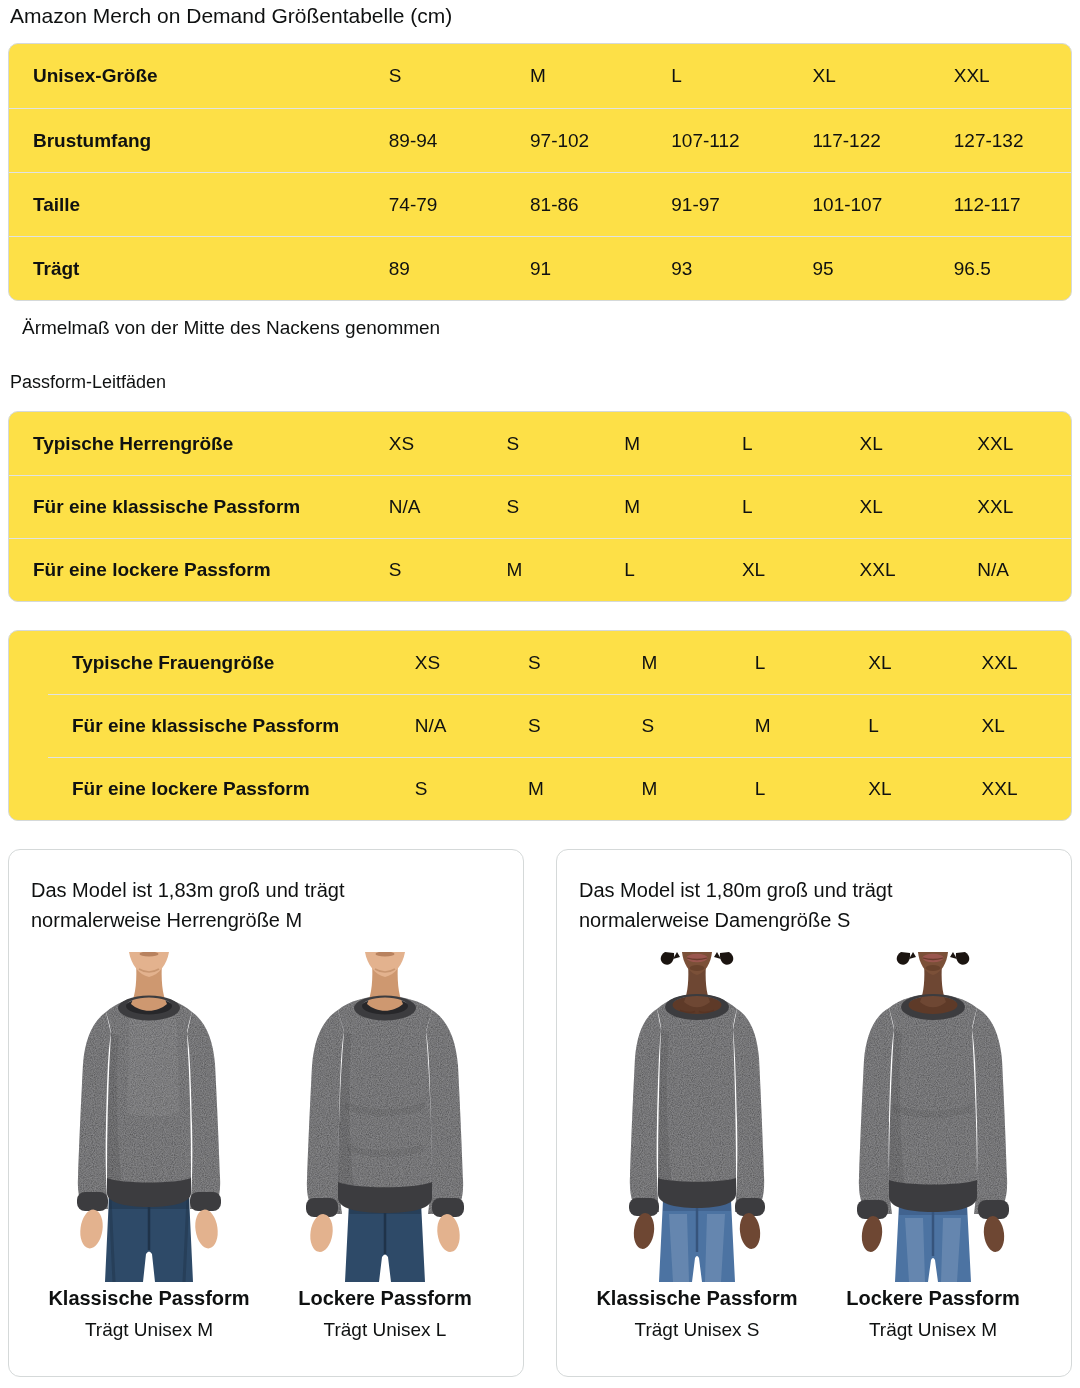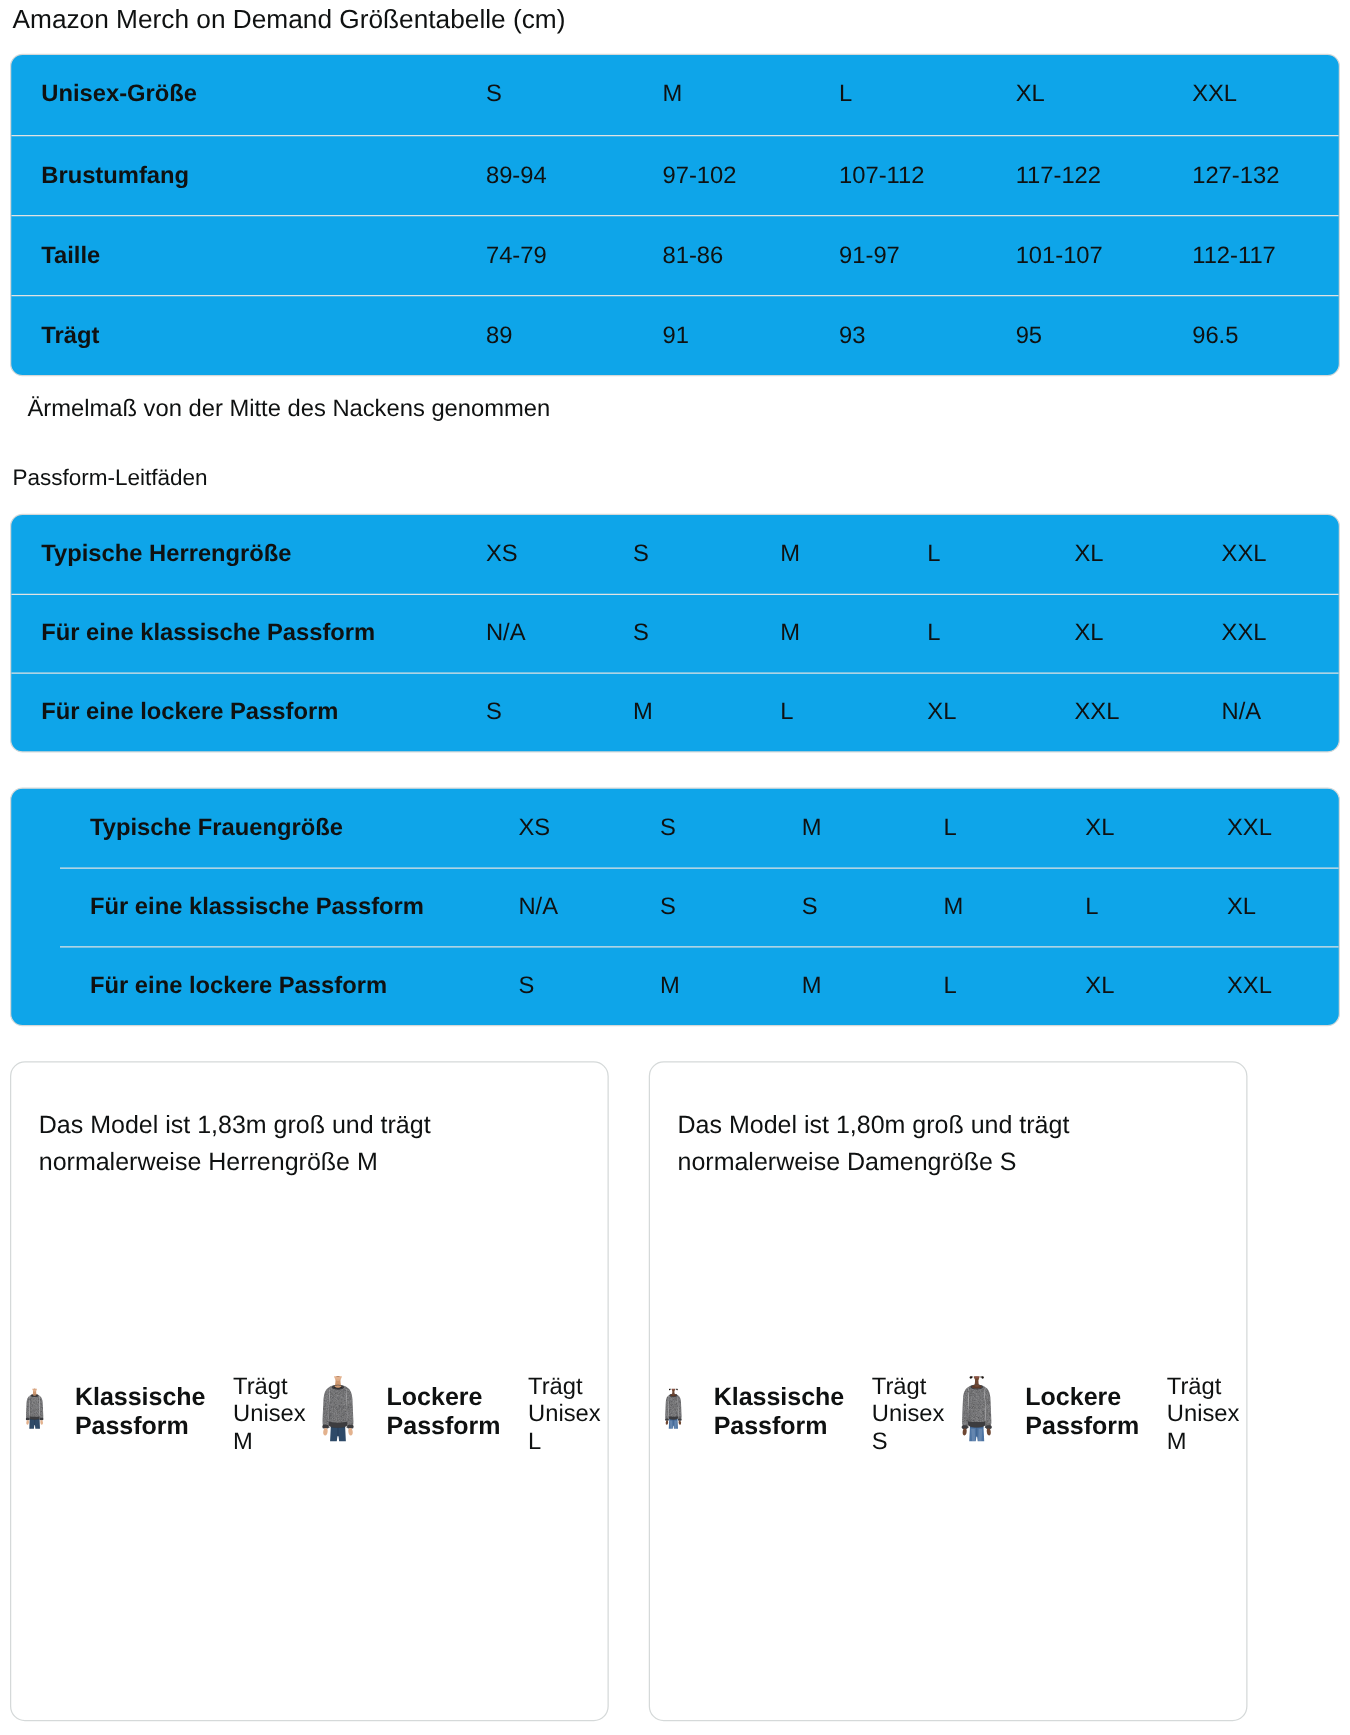--- a/index.html
+++ b/index.html
@@ -12,37 +12,37 @@
     --jeans-female:#4C73A2; --jeans-female-dark:#36547C;
   }
   *{box-sizing:border-box;}
   html,body{margin:0;padding:0;}
   body{
     width:1080px;height:1388px;overflow:hidden;background:#fff;
     font-family:"Liberation Sans","DejaVu Sans",sans-serif;color:var(--text);
   }
   .page{padding:2px 8px 0 8px;}
   .page-title{font-size:21px;font-weight:400;margin:2px 0 15px 2px;}
-  .ptable{border:1px solid var(--border);border-radius:10px;background:#0ea5e9;overflow:hidden;}
+  .ptable{border:1px solid var(--border);border-radius:10px;background:#fde047;overflow:hidden;}
   .prow{display:grid;}
   .cols5 .prow{grid-template-columns:33.5% repeat(5,1fr);}
   .cols6 .prow{grid-template-columns:33.5% repeat(6,1fr);}
   .prow + .prow{border-top:1px solid var(--row-divider);text-align:right;}
   .cols5 .prow{min-height:64px;}
   .cols6 .prow{min-height:63px;}
   .cell{display:flex;align-items:center;padding:0 6px 0 24px;font-size:19px;}
   .cell.label{font-weight:700;}
   .footnote{font-size:19px;margin:16px 0 0 14px;}
   .section-heading{font-size:18px;font-weight:400;margin:33px 0 18px 2px;}
   .fit-table + .fit-table{margin-top:28px;padding-left:39px;}
   .cards{display:flex;gap:32px;margin-top:28px;}
-  .card{width:479px;height:528px;border:1px solid var(--border);border-radius:12px;padding:35px 20px 0 22px;background:#fff;}
+  .card{width:516px;height:528px;border:1px solid var(--border);border-radius:12px;padding:25px 20px 0 22px;background:#fff;}
   .card-desc{font-size:20px;line-height:30px;max-width:448px;}
   .photos{display:flex;justify-content:center;gap:8px;margin-top:17px;}
-  .photo-block{width:228px;display:flex;flex-direction:row;align-items:center;gap:22px;}
+  .photo-block{width:228px;display:flex;flex-direction:column;align-items:center;}
   .photo-block svg{width:220px;height:330px;display:block;}
   .fit-label{font-weight:700;font-size:20px;margin-top:5px;}
   .size-label{font-size:19px;margin-top:9px;}
   
   .sw{fill:var(--sweatshirt);}
   .sw-dark{fill:var(--sweatshirt-dark);}
   .skin-m{fill:var(--skin-male);}
   .skin-m-sh{fill:var(--skin-male-shadow);}
   .skin-f{fill:var(--skin-female);}
   .jeans-m{fill:var(--jeans-male);}

